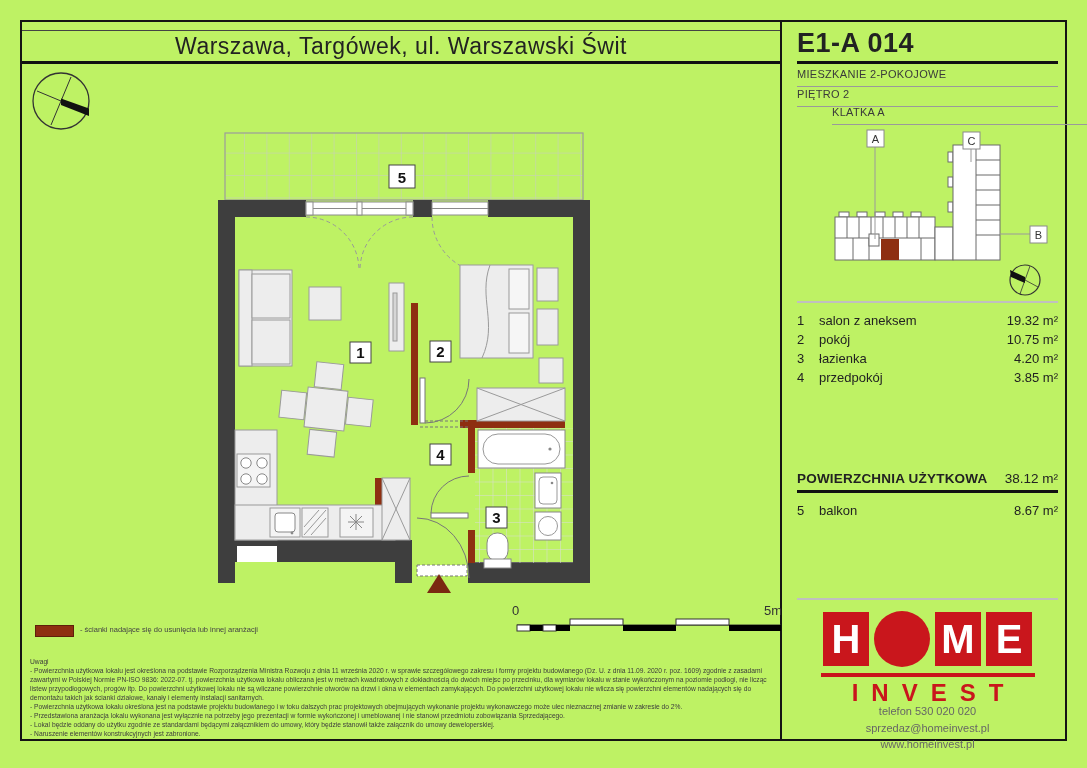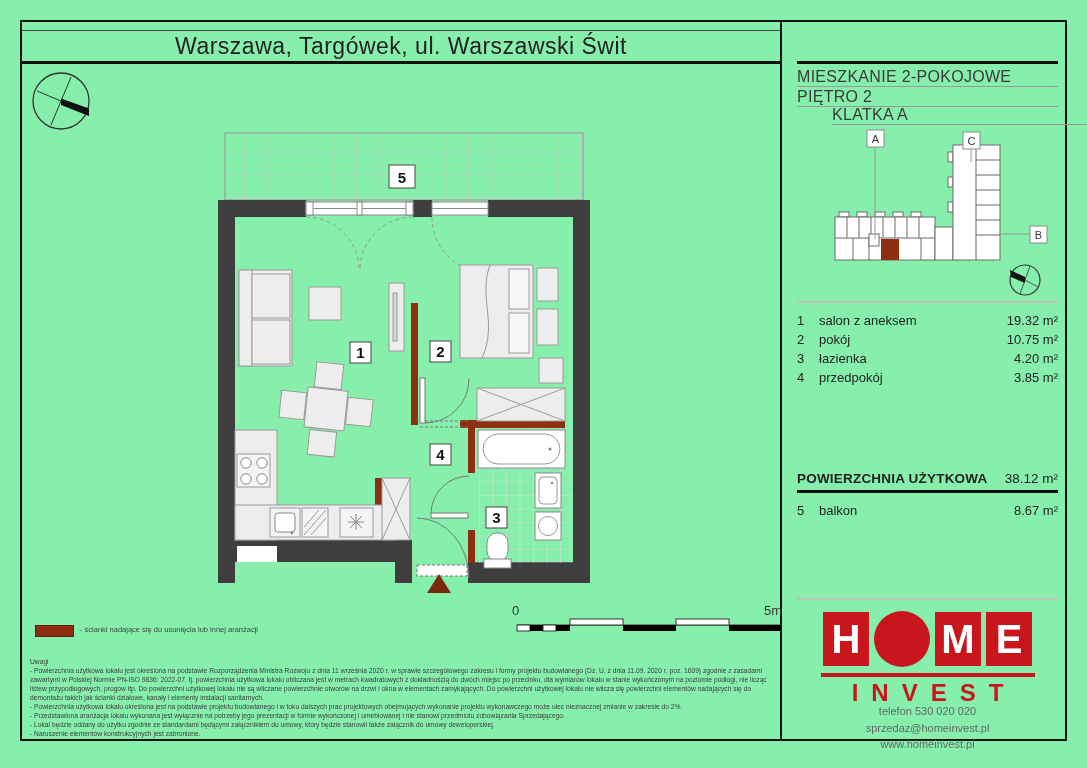--- a/index.html
+++ b/index.html
@@ -1,27 +1,27 @@
 <!DOCTYPE html>
 <html><head>
 <meta charset="utf-8">
 <style>
   html,body{margin:0;padding:0;background:#e8e8e8;}
-  #sheet{position:relative;width:1087px;height:768px;background:#86efac;overflow:hidden;
+  #sheet{position:relative;width:1087px;height:768px;background:#bef264;overflow:hidden;
          font-family:"Liberation Sans","DejaVu Sans",sans-serif;color:#222;}
   .abs{position:absolute;}
   #frame{left:20px;top:20px;width:1043px;height:717px;border:2px solid #141414;}
   #vdivider{left:780px;top:20px;width:2px;height:719px;background:#141414;}
   #titlebar{left:22px;top:30px;width:758px;height:30px;border-top:1px solid #444;
             border-bottom:3px solid #111;display:flex;align-items:center;justify-content:center;
             font-size:23px;font-weight:400;letter-spacing:.5px;color:#222;}
   
   #unit-id{left:797px;top:28px;width:261px;font-size:27px;font-weight:700;letter-spacing:.5px;}
   #unit-id-rule{left:797px;top:61px;width:261px;height:3px;background:#111;}
-  .unit-row{left:797px;width:261px;height:18px;font-size:16px;color:#3a3a3a;
+  .unit-row{left:797px;width:261px;height:18px;font-size:11px;color:#3a3a3a;
             border-bottom:1px solid #9a9a9a;letter-spacing:.3px;}
   #room-divider{left:797px;top:301px;width:261px;height:2px;background:#c0c0c0;}
   #room-table{left:797px;top:311px;width:261px;font-size:13px;}
   .rrow{display:flex;height:19px;line-height:19px;}
   .rno{width:22px;}
   .rname{flex:1;}
   .rarea{text-align:right;}
   #total-row{left:797px;top:466px;width:261px;height:24px;border-bottom:3px solid #111;
              display:flex;align-items:center;font-size:13.5px;}
   #total-row .tlabel{font-weight:700;flex:1;letter-spacing:.2px;}
@@ -228,20 +228,21 @@
       <rect x="510" y="562" width="13" height="6" fill="#000"></rect>
       <rect x="523" y="562" width="13" height="6" fill="#fff" stroke="#333"></rect>
       <rect x="536" y="562" width="14" height="6" fill="#000"></rect>
       <rect x="550" y="556" width="53" height="6" fill="#fff" stroke="#333"></rect>
       <rect x="603" y="562" width="53" height="6" fill="#000"></rect>
       <rect x="656" y="556" width="53" height="6" fill="#fff" stroke="#333"></rect>
       <rect x="709" y="562" width="53" height="6" fill="#000"></rect>
     </g>
   </svg>
 
+  <div class="abs" id="unit-id">E1-A 014</div>
   <div class="abs" id="unit-id-rule"></div>
   <div class="abs unit-row" style="top:68px;">MIESZKANIE 2-POKOJOWE</div>
   <div class="abs unit-row" style="top:88px;">PIĘTRO 2</div>
   <div class="abs unit-row" style="top:106px;margin-left:35px;">KLATKA A</div>
 
   <svg class="abs" style="left:825px;top:122px;" width="240" height="180" viewBox="0 0 240 180">
     <g fill="#fff" stroke="#6b6b6b" stroke-width="1">
       <rect x="14" y="90" width="10" height="5"></rect>
         <rect x="32" y="90" width="10" height="5"></rect>
       <rect x="50" y="90" width="10" height="5"></rect>

